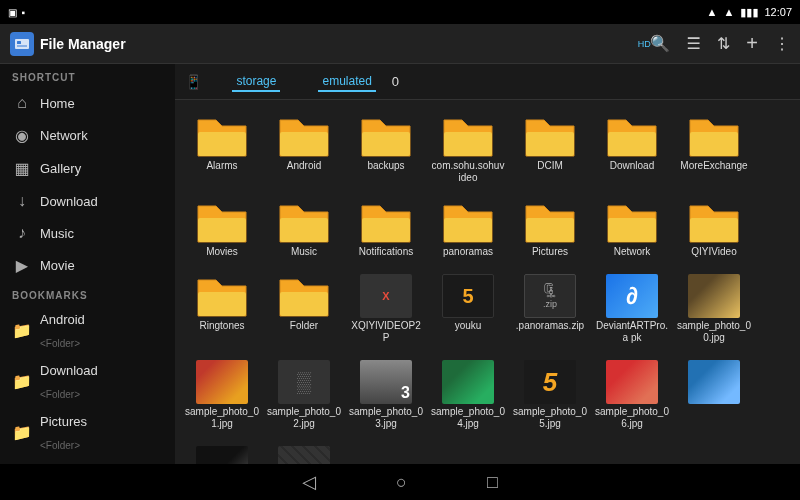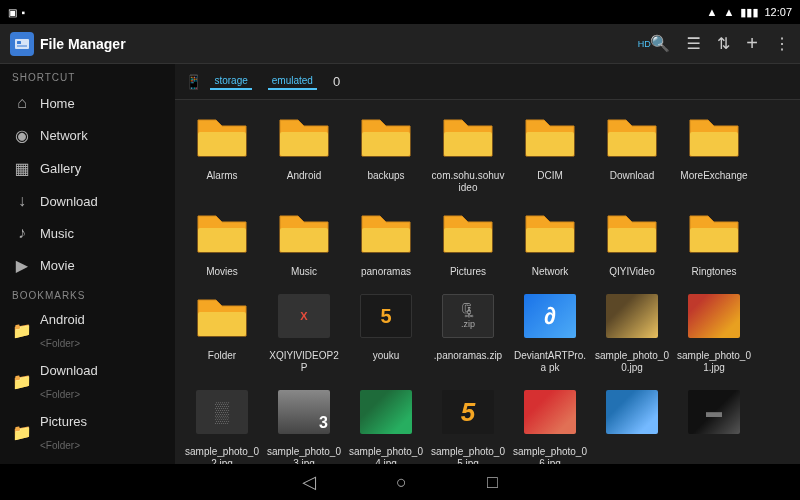--- a/index.html
+++ b/index.html
@@ -71,21 +71,21 @@
       flex-shrink: 0;
       overflow-y: auto;
       display: flex;
       flex-direction: column;
     }
     .sidebar-section-label {
       color: #888;
       font-size: 10px;
       padding: 8px 12px 4px 12px;
       letter-spacing: 1px;
-      font-weight: normal;
+      font-weight: bold;
     }
     .sidebar-item {
       display: flex;
       align-items: center;
       padding: 7px 12px;
       color: #ddd;
       font-size: 13px;
       cursor: pointer;
       gap: 8px;
     }
@@ -112,24 +112,25 @@
       gap: 8px;
       border-bottom: 1px solid #333;
       flex-shrink: 0;
     }
     .breadcrumb-device-icon {
       color: #aaa;
       font-size: 14px;
     }
     .breadcrumb-item {
       color: #4fc3f7;
-      font-size: 10px;
+      font-size: 12px;
       cursor: pointer;
       padding: 2px 4px;
       border-bottom: 2px solid #4fc3f7;
+      margin-left: 22px;
     }
     .breadcrumb-separator { color: #888; font-size: 13px; }
     .breadcrumb-num { color: #ddd; font-size: 13px; }
 
     
     #file-grid {
       flex: 1;
       overflow-y: auto;
       padding: 8px;
       display: flex;
@@ -152,21 +153,21 @@
       width: 52px;
       height: 44px;
       position: relative;
     }
     .folder-icon svg { width: 52px; height: 44px; }
 
     .file-name {
       color: #ddd;
       font-size: 10px;
       text-align: center;
-      margin-top: 12px;
+      margin-top: 2px;
       word-break: break-all;
       line-height: 1.2;
       max-width: 74px;
     }
 
     
     #bottom-nav {
       background: #000;
       height: 36px;
       display: flex;
@@ -405,20 +406,29 @@
       <div class="file-item">
         <div class="folder-icon">
           <svg viewBox="0 0 52 44">
               <polygon points="2,12 2,42 50,42 50,12 26,12 20,6 2,6" fill="#f5a623" stroke="#d4891a" stroke-width="1"></polygon>
               <rect x="2" y="18" width="48" height="24" rx="2" fill="#f5c842"></rect>
             </svg>
         </div>
         <span class="file-name">Music</span>
       </div>
 
+      <div class="file-item">
+        <div class="folder-icon">
+          <svg viewBox="0 0 52 44">
+              <polygon points="2,12 2,42 50,42 50,12 26,12 20,6 2,6" fill="#f5a623" stroke="#d4891a" stroke-width="1"></polygon>
+              <rect x="2" y="18" width="48" height="24" rx="2" fill="#f5c842"></rect>
+            </svg>
+        </div>
+        <span class="file-name">Notifications</span>
+      </div>
 
       <div class="file-item">
         <div class="folder-icon">
           <svg viewBox="0 0 52 44">
               <polygon points="2,12 2,42 50,42 50,12 26,12 20,6 2,6" fill="#f5a623" stroke="#d4891a" stroke-width="1"></polygon>
               <rect x="2" y="18" width="48" height="24" rx="2" fill="#f5c842"></rect>
             </svg>
         </div>
         <span class="file-name">panoramas</span>
       </div>

